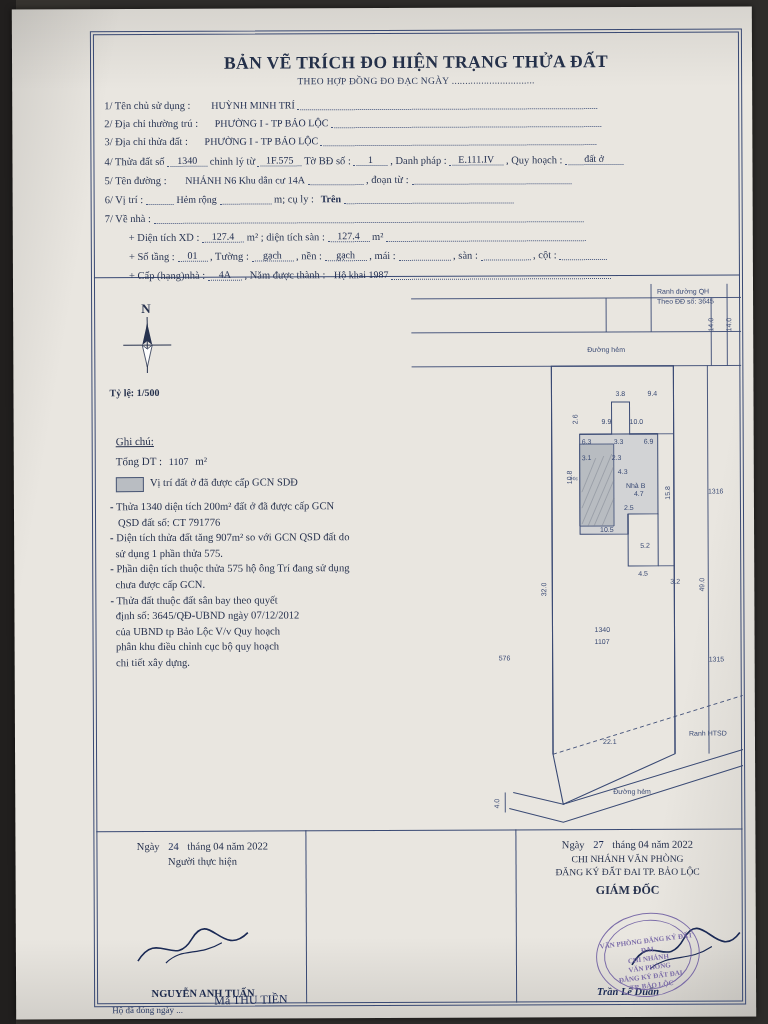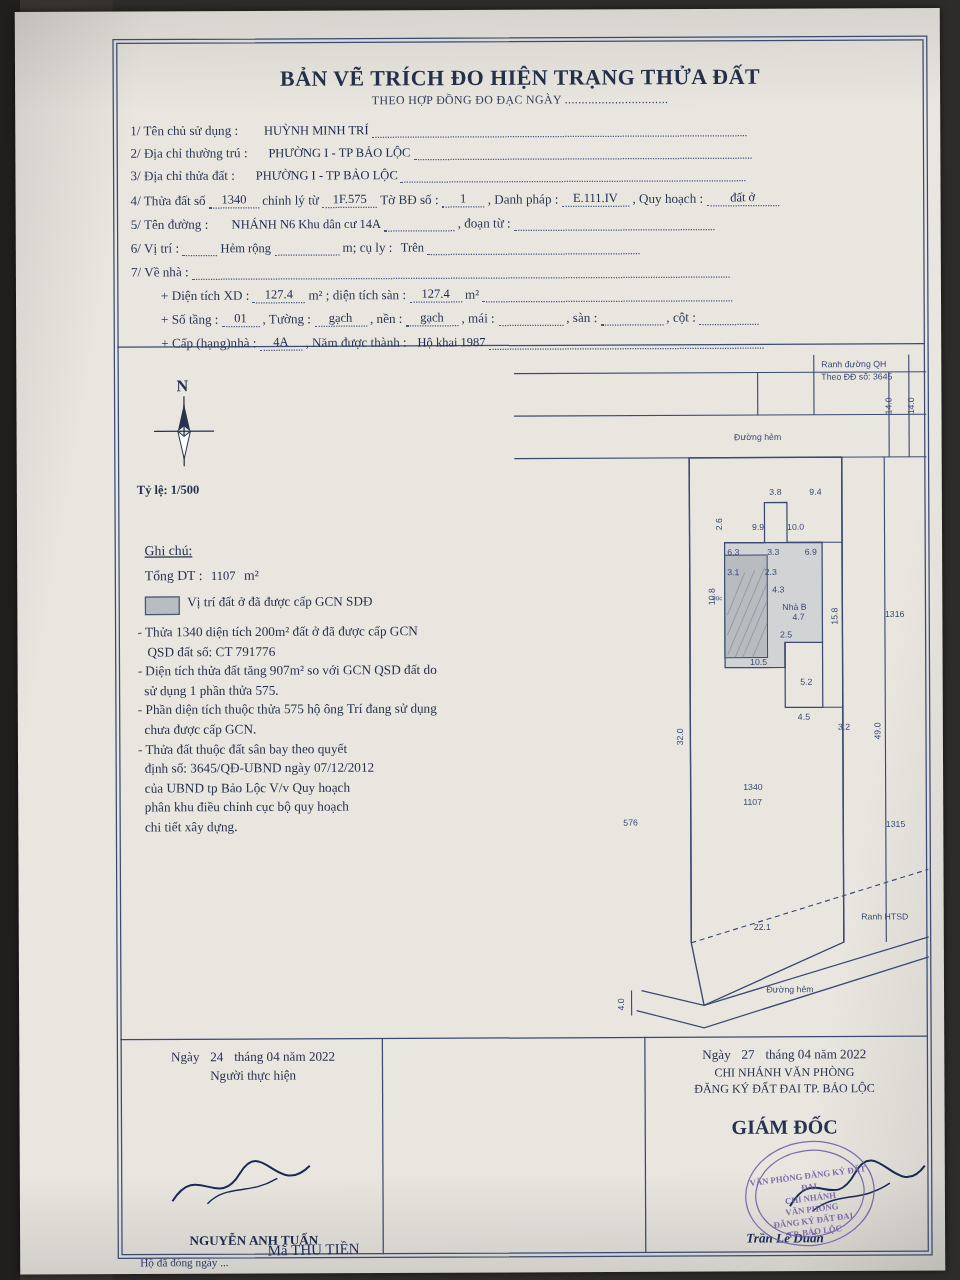--- a/index.html
+++ b/index.html
@@ -224,23 +224,23 @@
     font-weight: bold;
     font-size: 10.5px;
     color: #1d2a4d;
   }
   .sig-extra {
     margin-top: 3px;
     font-size: 9.6px;
     line-height: 12.5px;
   }
   .sig-director {
-    margin-top: 16px;
+    margin-top: 5px;
     font-weight: bold;
-    font-size: 16px;
+    font-size: 12px;
   }
   .hs { font-family: "Liberation Serif", serif; color:#1b2a55; }
 
   
   .scribble { position:absolute; }
 
   
   .stamp {
     position: absolute;
     left: 502px;
@@ -384,21 +384,21 @@
         <span class="dots" style="width:160px;"></span>
       </div>
 
       <div class="frow" style="top:162px;">
         <span>6/</span>
         <span>Vị trí :</span>
         <span class="dots" style="width:28px;"></span>
         <span class="hw">Hẻm rộng</span>
         <span class="dots" style="width:52px;"></span>
         <span>m; cụ ly :</span>
-        <span class="hw" style="padding-left:4px;">Trên</span>
+        <span class="hw" style="padding-left:4px;font-weight:bold;">Trên</span>
         <span class="dots" style="width:170px;"></span>
       </div>
 
       <div class="frow" style="top:181px;">
         <span>7/</span>
         <span>Về nhà :</span>
         <span class="dots" style="width:430px;"></span>
       </div>
 
       <div class="frow" style="top:200px;left:38px;">

